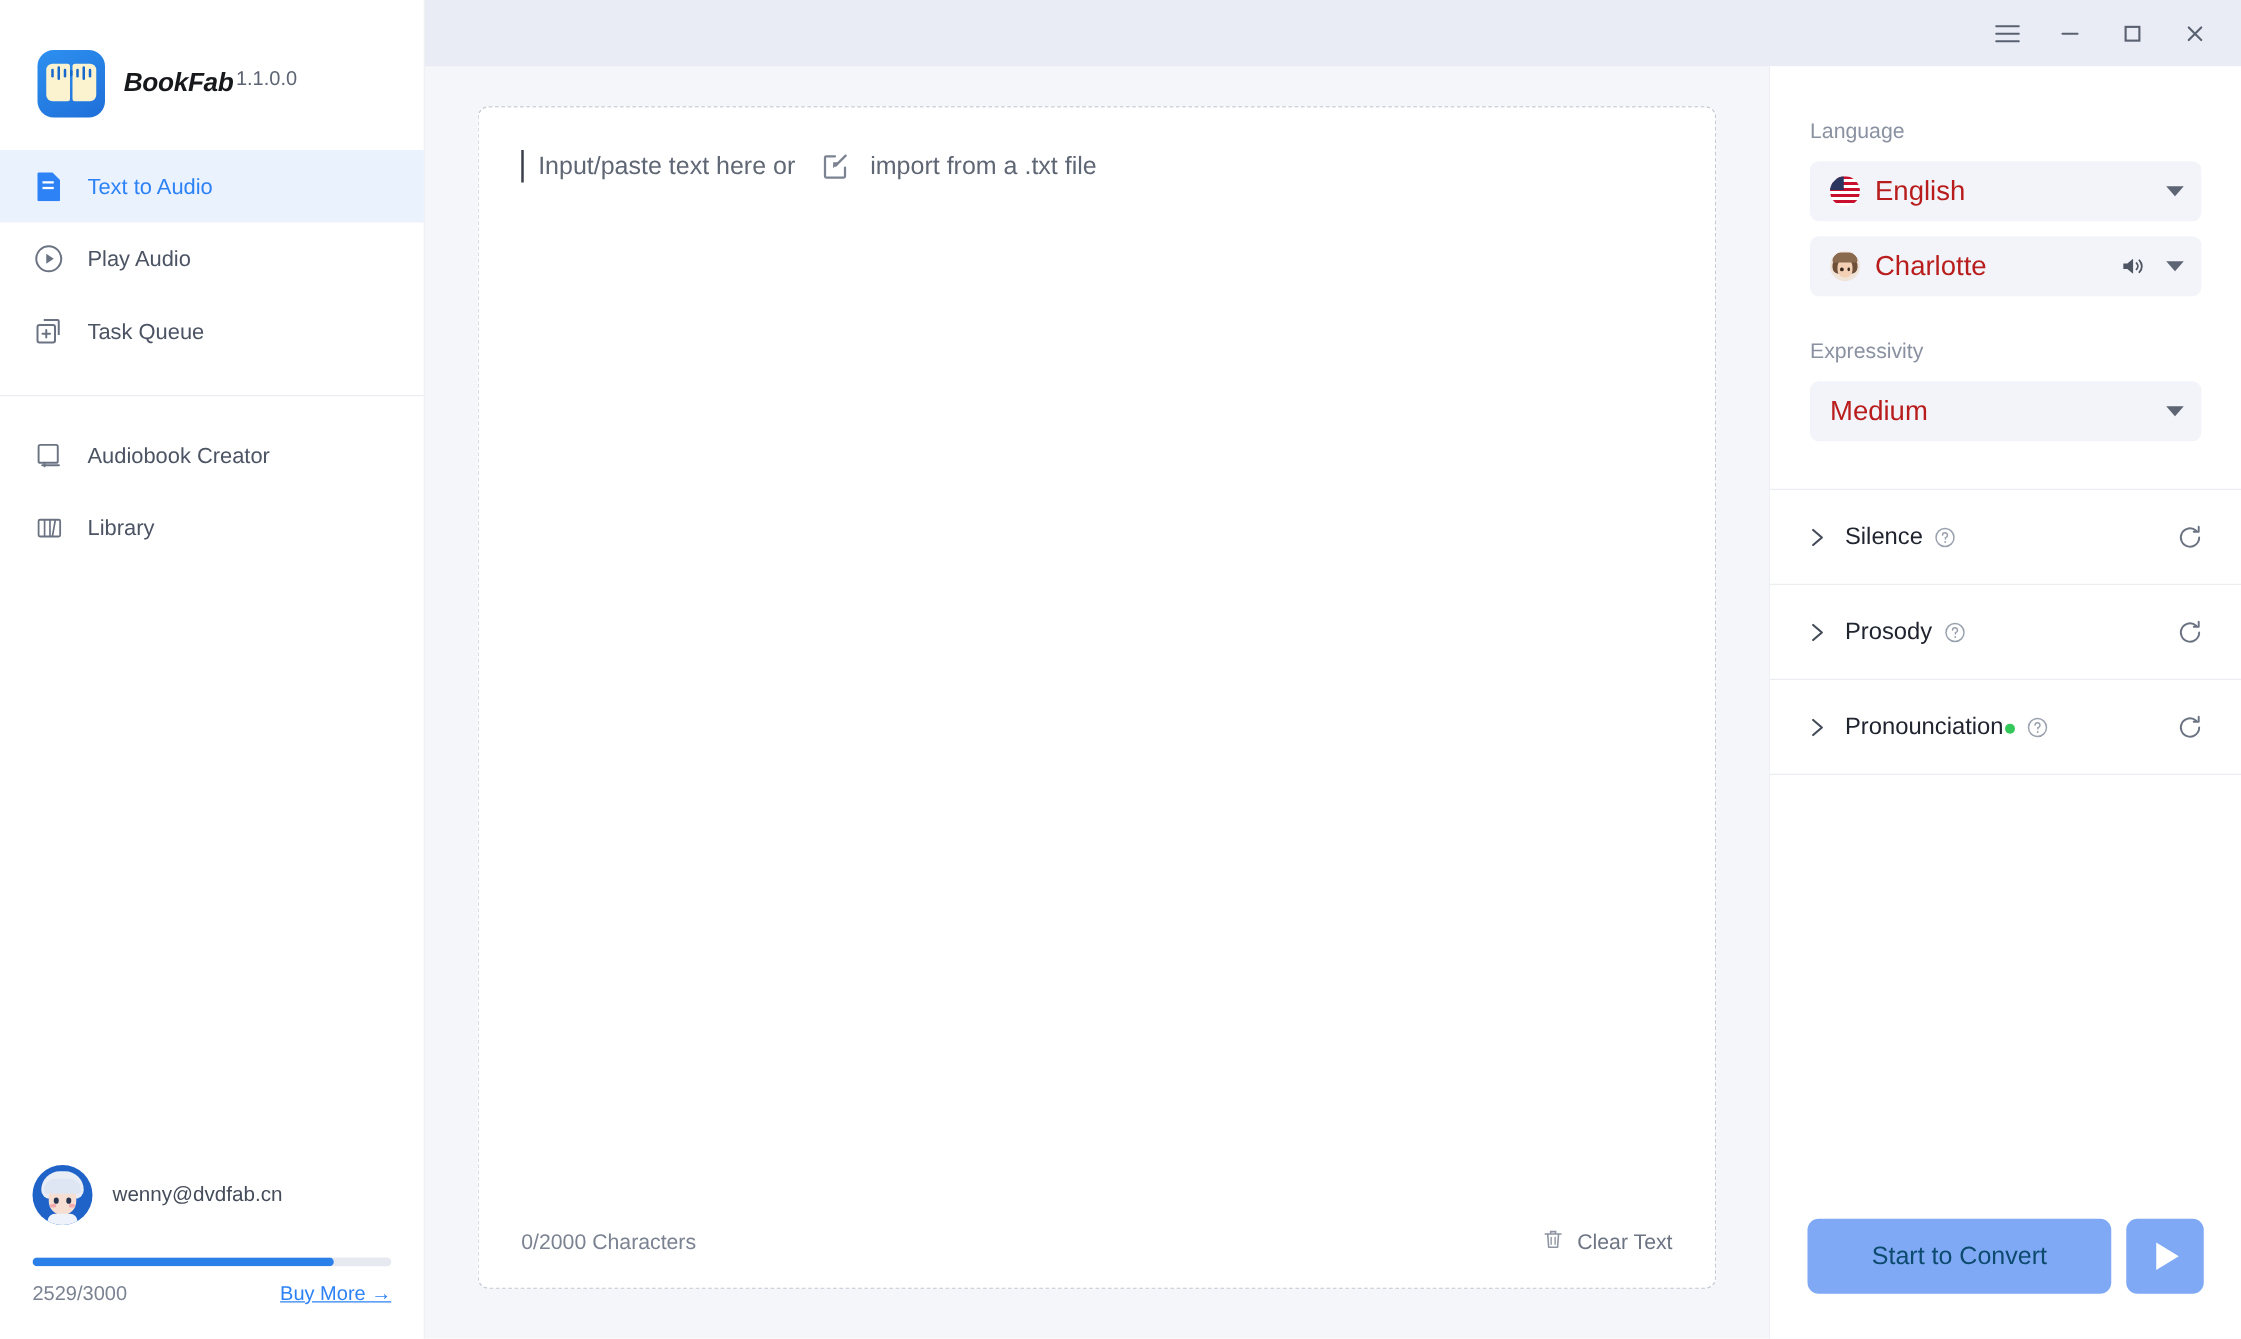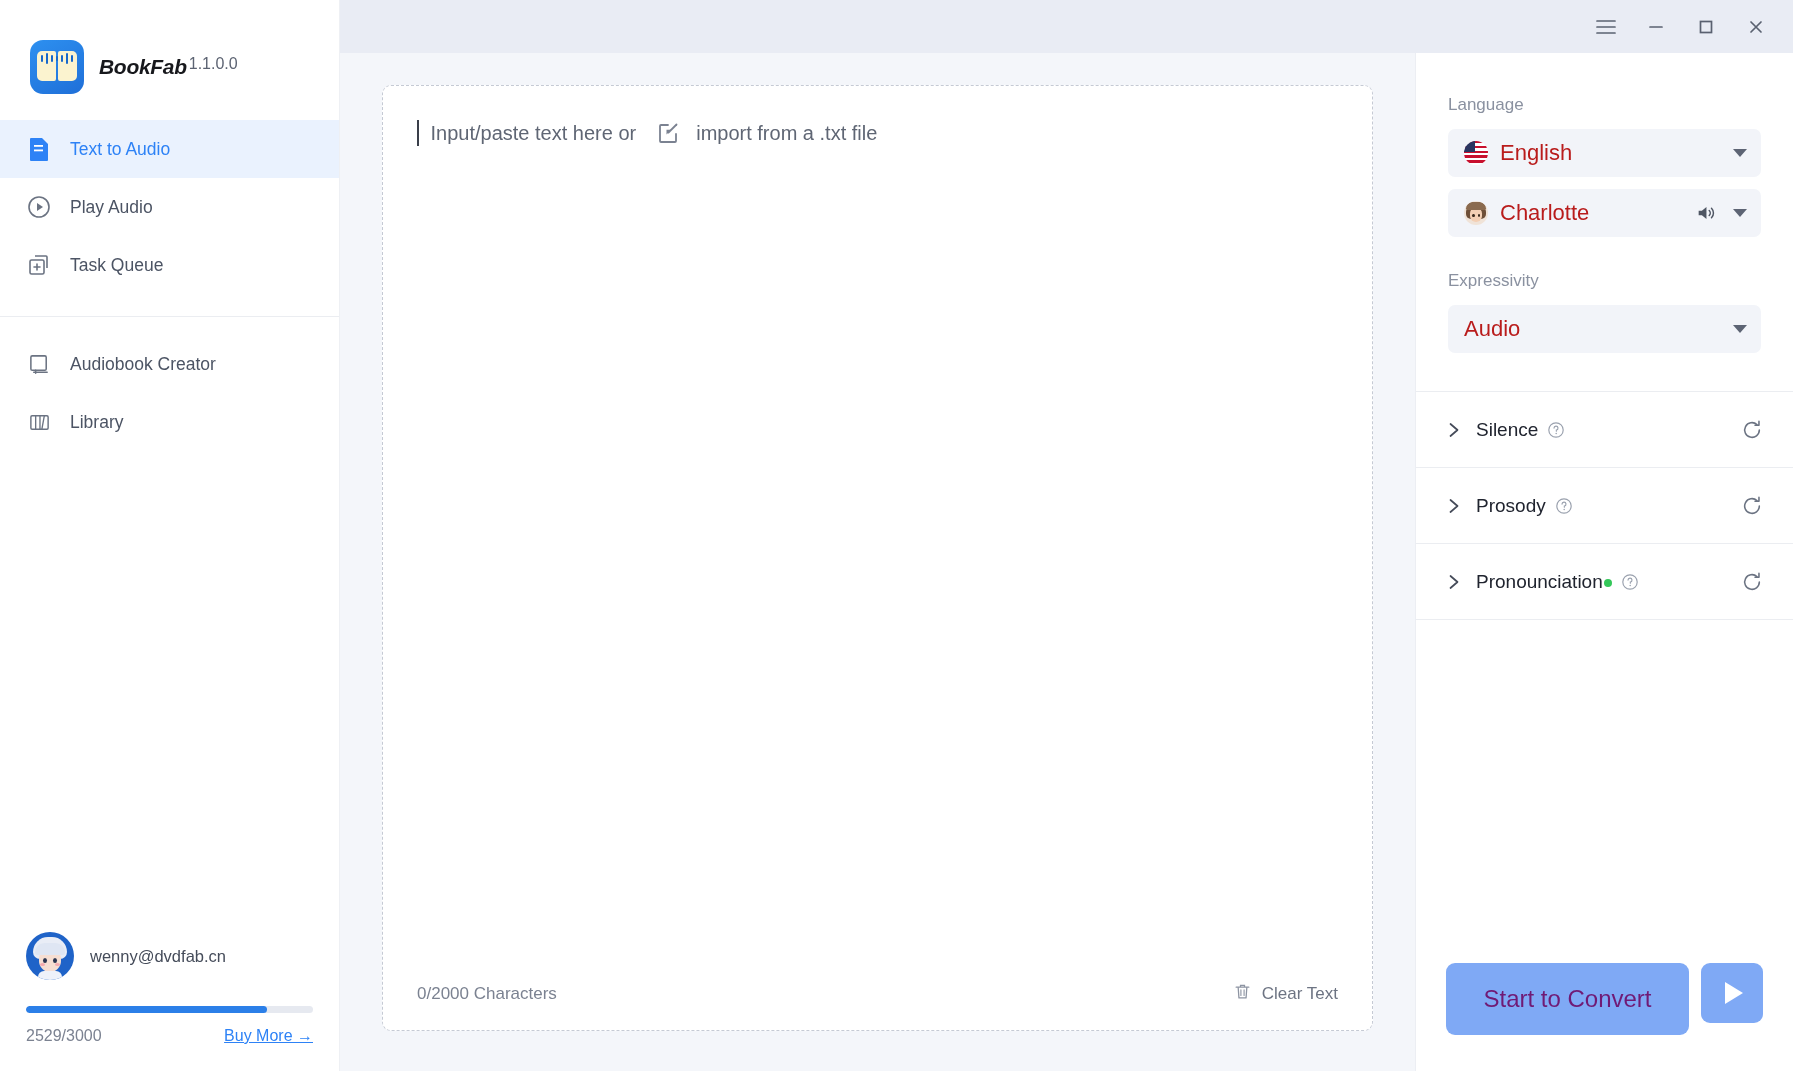--- a/index.html
+++ b/index.html
@@ -156,22 +156,22 @@
   .acc-chevron { margin-right: 14px; display: flex; align-items: center; }
   .acc-title { font-size: 19px; color: #20242f; position: relative; display: inline-flex; align-items: flex-start; }
   .green-dot { width: 8px; height: 8px; border-radius: 50%; background: #34c759; margin-left: 1px; margin-top: 2px; }
   .help-ico { margin-left: 9px; display: flex; align-items: center; cursor: pointer; }
   .acc-spacer { flex: 1; }
   .reset-ico { display: flex; align-items: center; cursor: pointer; }
 
   .rp-spacer { flex: 1; }
   .rp-actions { display: flex; gap: 12px; padding: 0 30px 36px 30px; }
   .convert-btn {
-    flex: 1; height: 72px; border-radius: 9px; background: #7fa9f5;
-    color: #701a75; font-size: 24px; display: flex; align-items: center; justify-content: center;
+    flex: 1; height: 60px; border-radius: 9px; background: #7fa9f5;
+    color: #0c4a6e; font-size: 20px; display: flex; align-items: center; justify-content: center;
     cursor: pointer; border: none; font-family: inherit;
   }
   .play-btn {
     width: 62px; height: 60px; border-radius: 9px; background: #7fa9f5;
     display: flex; align-items: center; justify-content: center; cursor: pointer;
   }
   .play-tri { width: 0; height: 0; border-top: 11px solid transparent; border-bottom: 11px solid transparent; border-left: 18px solid #ffffff; margin-left: 4px; }
 </style>
 </head>
 <body>
@@ -376,21 +376,21 @@
                 <path d="M15.5 9.2a4 4 0 0 1 0 5.6" fill="none" stroke="#4e5563" stroke-width="1.6" stroke-linecap="round"></path>
                 <path d="M18 6.8a7.4 7.4 0 0 1 0 10.4" fill="none" stroke="#4e5563" stroke-width="1.6" stroke-linecap="round"></path>
               </svg>
             </span>
             <span class="caret-dn"></span>
           </div>
 
           <div class="rp-label" style="margin-top:34px">Expressivity</div>
 
           <div class="select-box">
-            <span class="sb-label">Audio</span>
+            <span class="sb-label">Medium</span>
             <span class="caret-dn"></span>
           </div>
         </div>
 
         <div class="rp-divider"></div>
 
         <div class="acc-row">
           <span class="acc-chevron">
             <svg width="16" height="18" viewBox="0 0 16 18">
                 <path d="M4.5 3l7 6-7 6" fill="none" stroke="#454b59" stroke-width="1.7" stroke-linecap="round" stroke-linejoin="round"></path>

